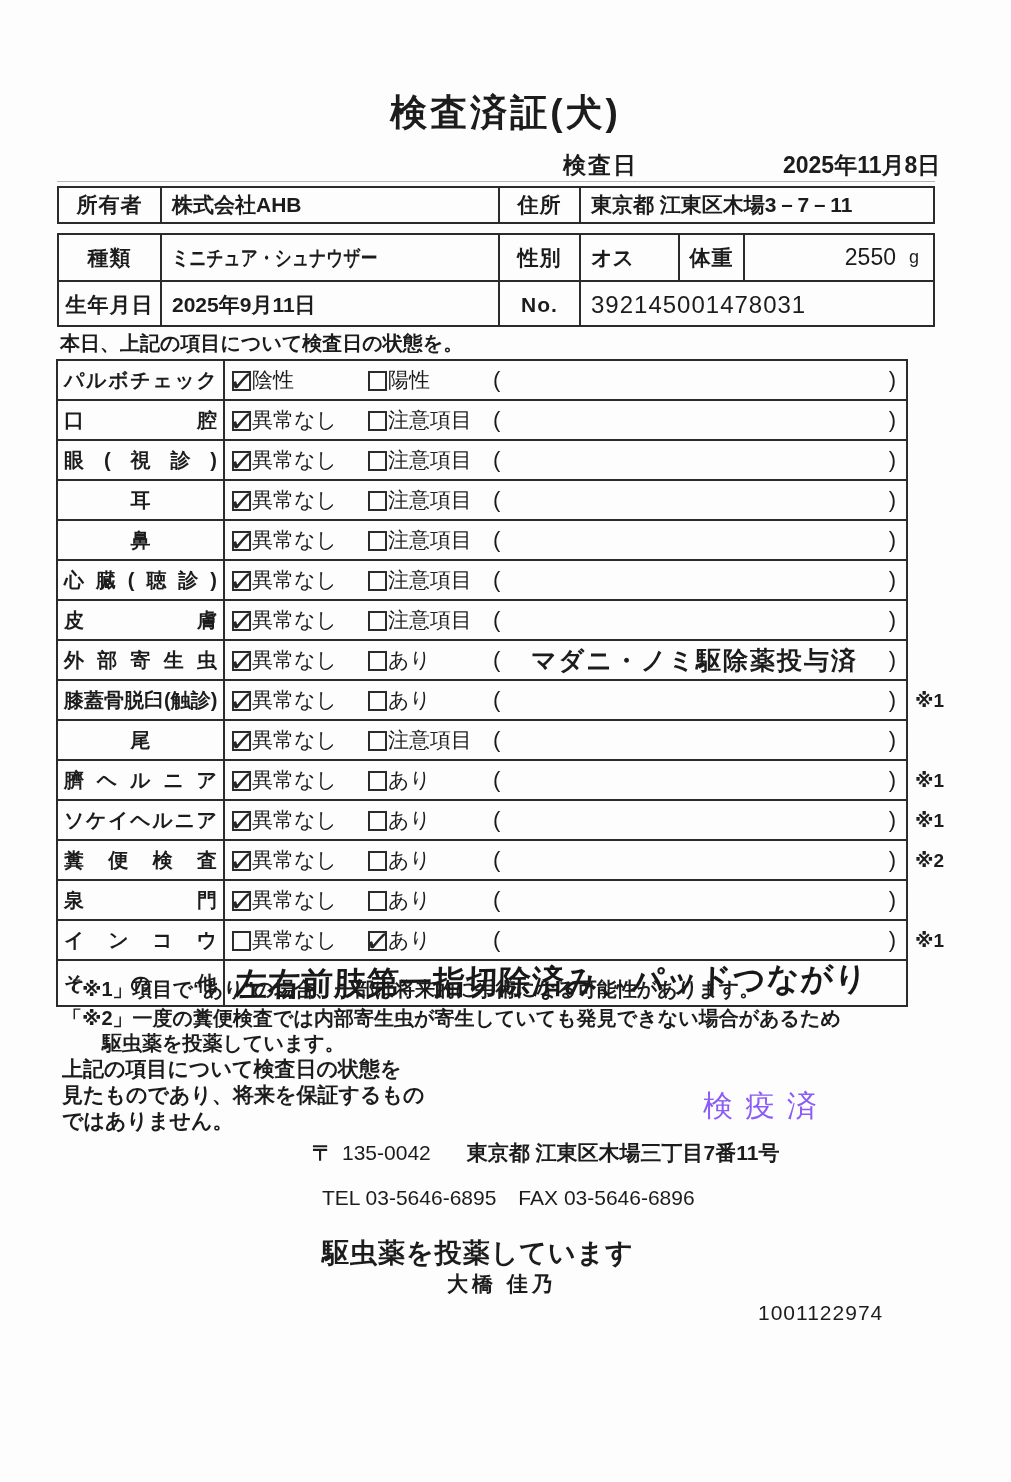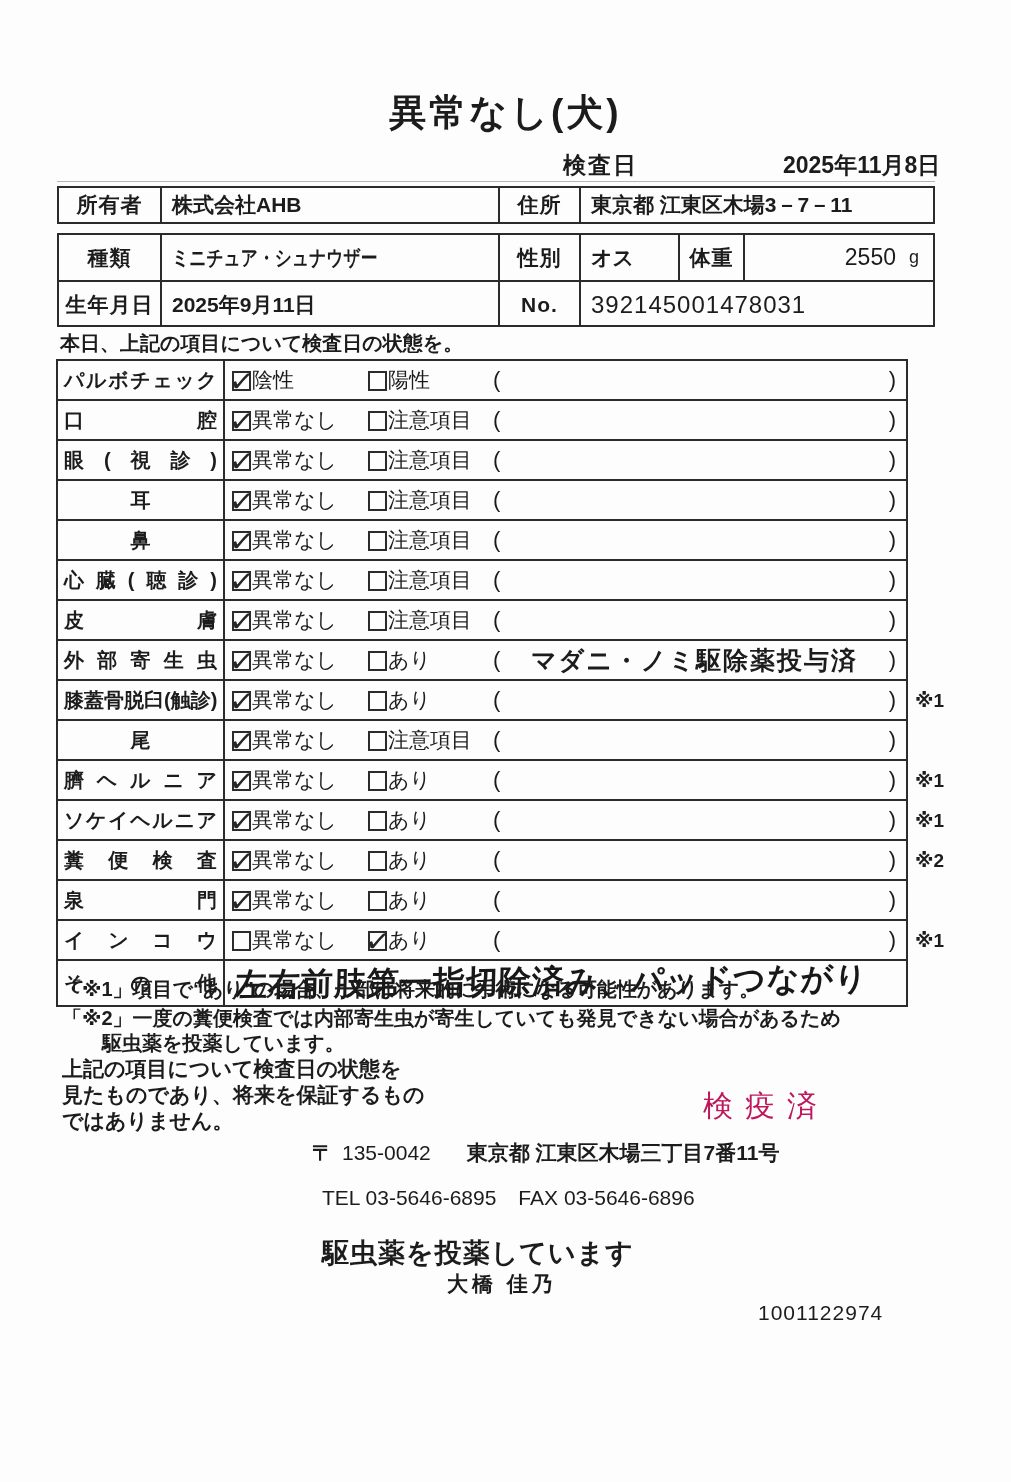--- a/index.html
+++ b/index.html
@@ -101,38 +101,38 @@
   
   .footnote{left:62px;font-size:20px;font-weight:bold;white-space:nowrap;}
   .fn1{top:976px;}
   .fn2{top:1005px;}
   .fn3{top:1030px;left:102px;}
 
   
   .disclaimer{top:1056px;left:62px;font-size:21px;font-weight:bold;line-height:26px;}
 
   
-  .stamp{top:1086px;left:703px;font-size:30px;letter-spacing:12px;font-weight:normal;color:#be185d;}
+  .stamp{top:1086px;left:703px;font-size:30px;letter-spacing:12px;font-weight:normal;color:#8b5cf6;}
 
   
   .postal{top:1139px;left:312px;font-size:21px;font-weight:bold;white-space:nowrap;}
   .postal .code{font-weight:normal;margin-left:9px;}
   .postal .addr{margin-left:36px;}
   .telfax{top:1186px;left:322px;font-size:21px;font-weight:normal;white-space:nowrap;}
   .telfax .fax{margin-left:22px;}
   .clinic-name{top:1235px;left:322px;font-size:27px;font-weight:bold;letter-spacing:1px;}
   .vet-name{top:1270px;left:447px;font-size:21px;font-weight:bold;letter-spacing:4px;}
   .doc-number{top:1301px;left:758px;font-size:21px;font-weight:normal;letter-spacing:1px;}
 </style>
 </head>
 <body>
 
 <div class="page">
 
-  <div class="abs title">異常なし(犬)</div>
+  <div class="abs title">検査済証(犬)</div>
 
   <div class="abs insp-label">検査日</div>
   <div class="abs insp-value">2025年11月8日</div>
 
   <div class="abs preline"></div>
 
   <div class="abs htable owner-table">
     <div class="hrow">
       <div class="hcell lab w-label">所有者</div>
       <div class="hcell val w-val1">株式会社AHB</div>

